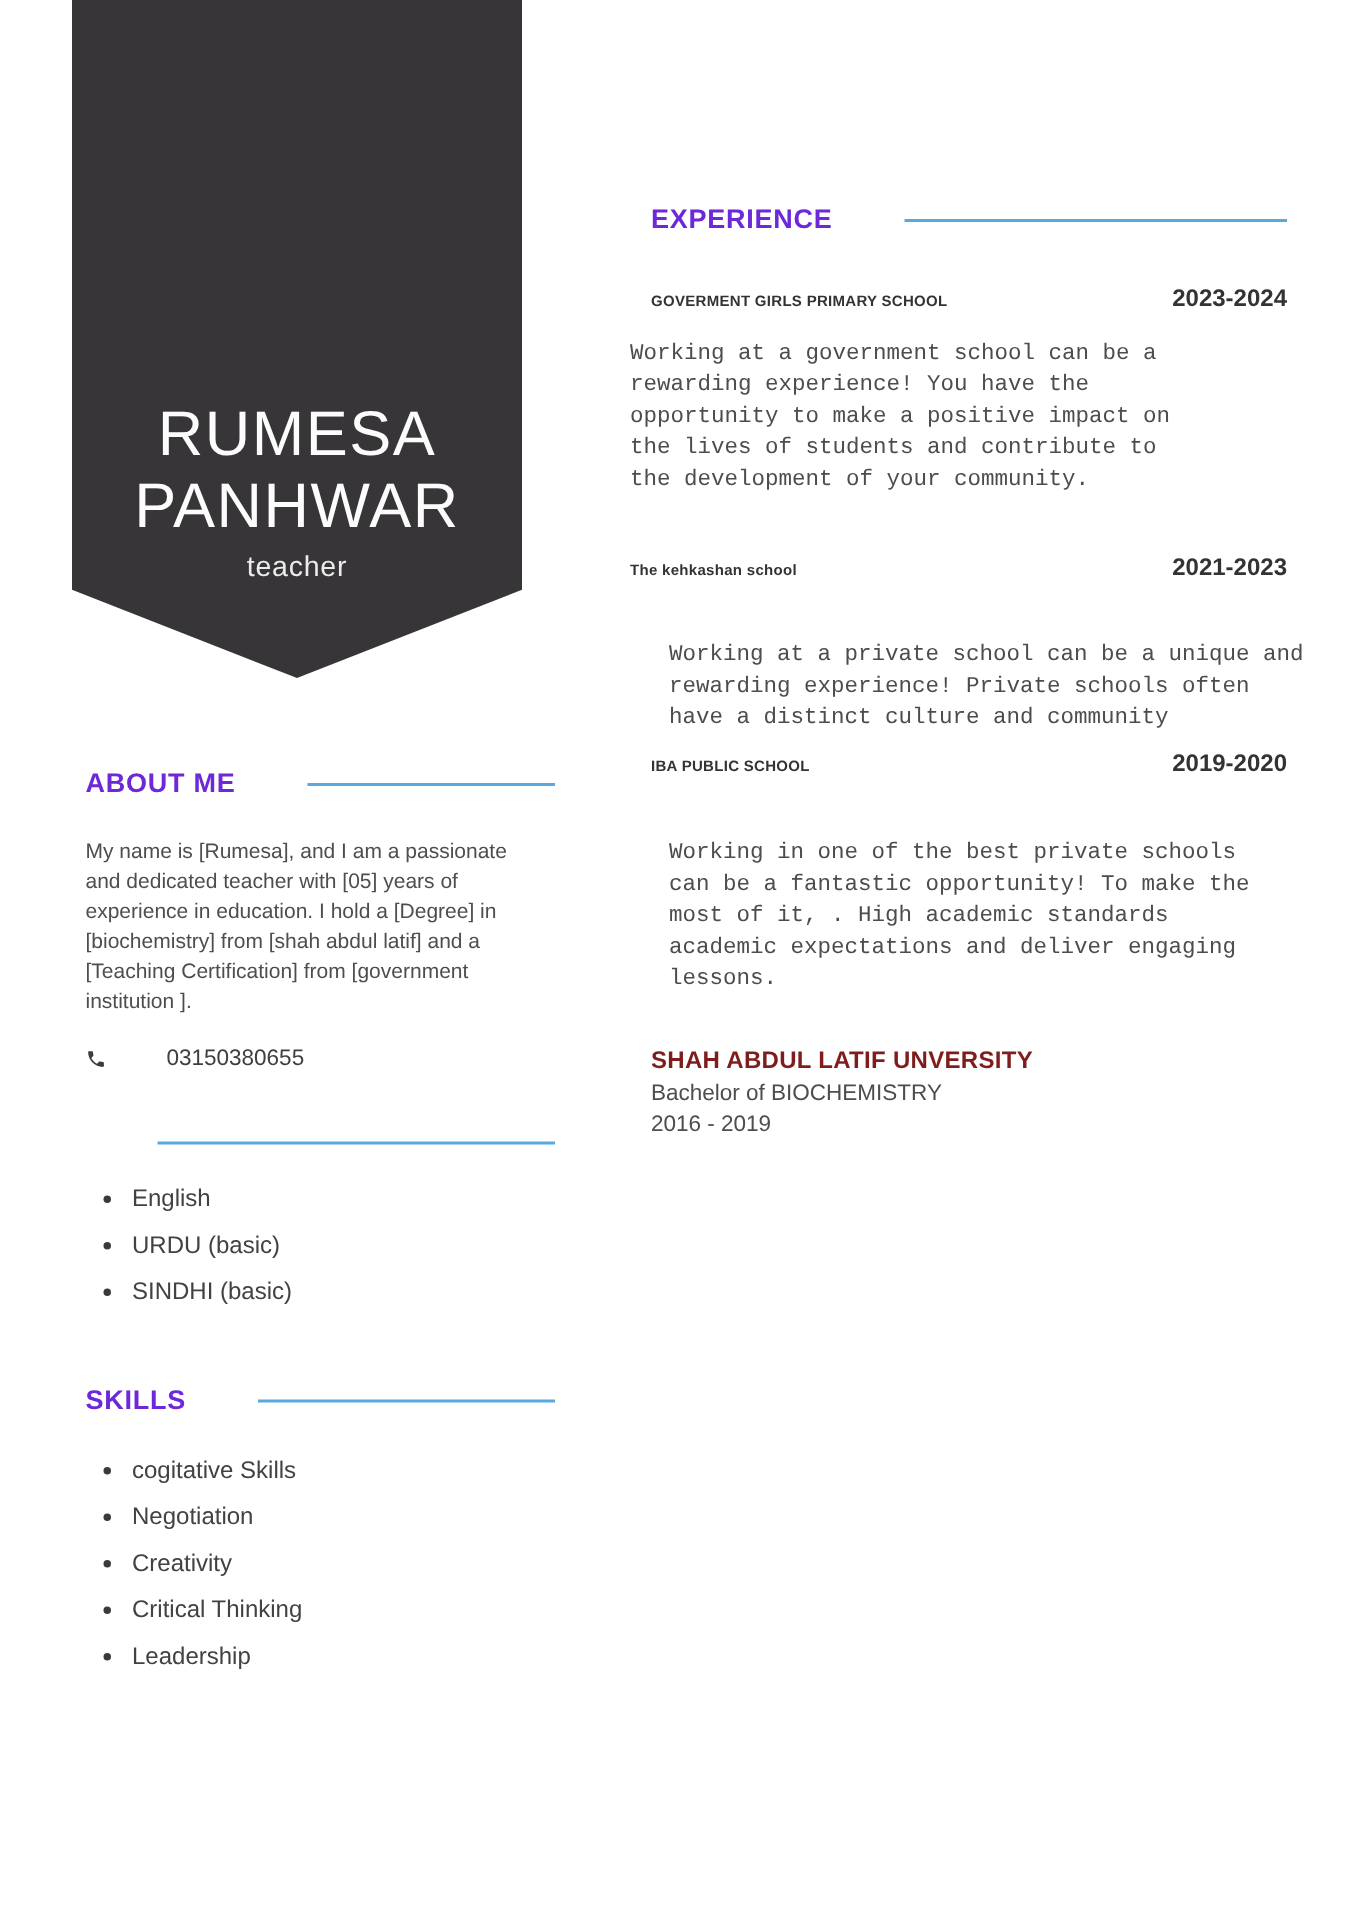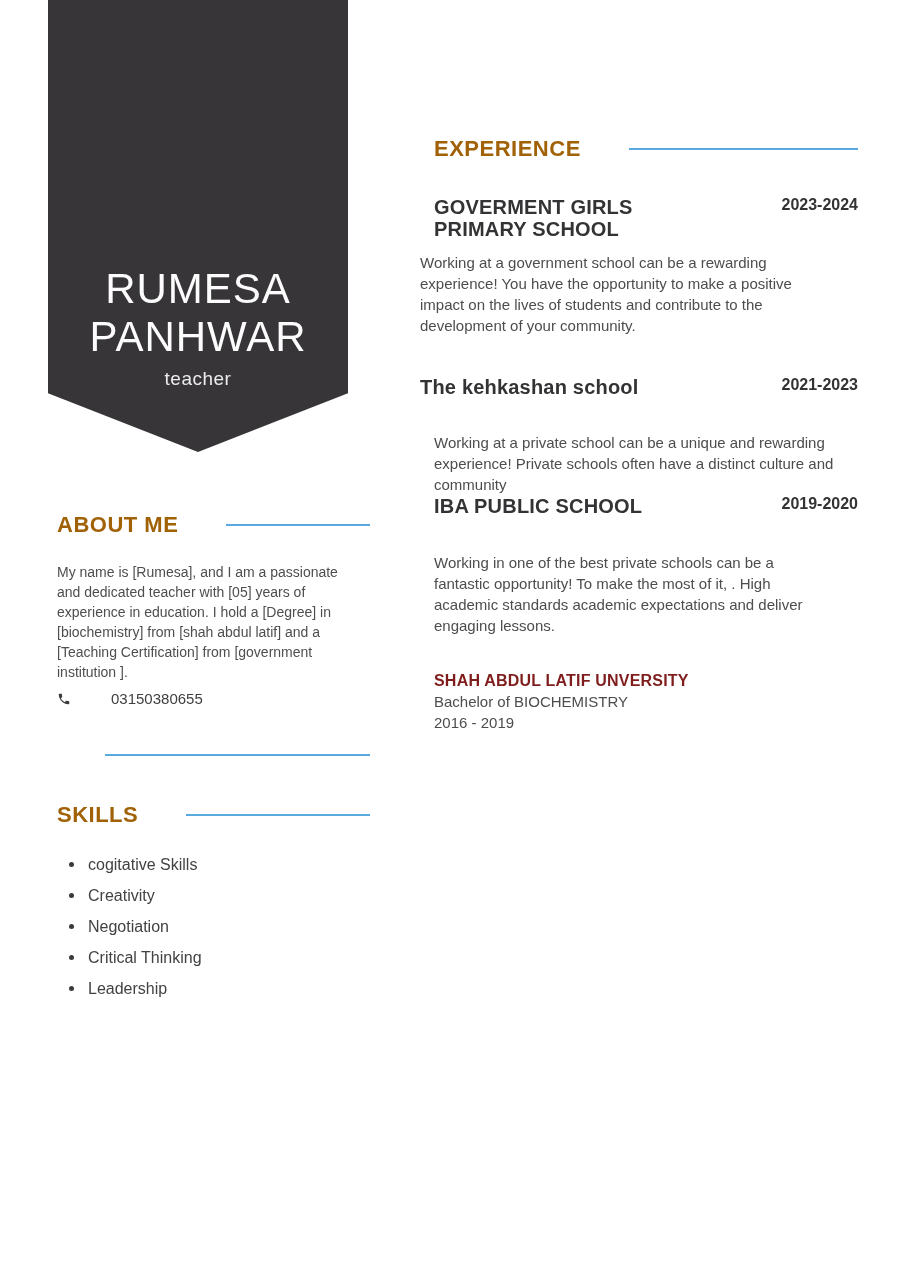--- a/index.html
+++ b/index.html
@@ -44,24 +44,24 @@
   }
 
   
   .left-col  { position: absolute; left: 57px;  top: 0; width: 313px; }
   .right-col { position: absolute; left: 434px; top: 0; width: 424px; }
 
   
   .sec-head { display: flex; align-items: center; }
   .sec-head h2 {
     margin: 0;
-    font-size: 22px;
+    font-size: 18px;
     font-weight: 700;
     letter-spacing: 0.5px;
-    color: #a16207;
+    color: #6d28d9;
     white-space: nowrap;
   }
   .sec-head .rule { flex: 1; height: 2px; background: #58a9dd; margin-left: 48px; }
 
   
   .head-about { margin-top: 512px; }
   .about-text {
     margin: 24px 0 0 0;
     width: 289px;
     font-size: 14px;
@@ -69,21 +69,21 @@
     color: #4e4e4e;
   }
   .contact-row {
     display: flex;
     align-items: center;
     gap: 11px;
     font-size: 15px;
     color: #3f3f3f;
     margin-top: 14px;
   }
-  .contact-row.first { margin-top: 8px; gap: 40px; }
+  .contact-row.first { margin-top: 20px; gap: 40px; }
   .contact-row svg { flex: none; display: block; }
 
   
   .head-lang   { margin-top: 47px; }
   .head-skills { margin-top: 46px; }
   ul.plain {
     list-style: none;
     margin: 21px 0 0 0;
     padding: 0;
   }
@@ -104,37 +104,38 @@
   }
 
   
   .head-exp { margin-top: 136px; }
   .job-head {
     display: flex;
     justify-content: space-between;
     align-items: flex-start;
   }
   .job-title {
-    font-size: 20px;
+    font-size: 10px;
     font-weight: 700;
     line-height: 22px;
     letter-spacing: 0.2px;
     color: #333335;
   }
   .job-date {
     font-size: 16px;
     font-weight: 700;
     color: #333335;
     white-space: nowrap;
   }
   .job-desc {
-    margin: 0;
+    margin: 12px;
     font-size: 15px;
     line-height: 21px;
     color: #4d4d4d;
+    font-family: Liberation Mono, monospace;
   }
   .job1-head { margin-top: 34px; }
   .job1-head .job-title { max-width: 250px; }
   .job1-desc { margin-top: 12px; margin-left: -14px; width: 380px; }
   .job2-head { margin-top: 40px; margin-left: -14px; }
   .job2-desc { margin-top: 34px; width: 424px; }
   .job3-head { }
   .job3-desc { margin-top: 35px; width: 398px; }
 
   
@@ -180,29 +181,34 @@
             <path fill="#3c3c3e" d="M6.62 10.79c1.44 2.83 3.76 5.15 6.59 6.59l2.2-2.2c.27-.27.67-.36 1.02-.24 1.12.37 2.33.57 3.57.57.55 0 1 .45 1 1V20c0 .55-.45 1-1 1-9.39 0-17-7.61-17-17 0-.55.45-1 1-1h3.5c.55 0 1 .45 1 1 0 1.25.2 2.45.57 3.57.11.35.03.74-.25 1.02l-2.2 2.2z"></path>
           </svg>
       </span>
       <span>03150380655</span>
     </div>
 
 
     <div class="sec-head head-lang">
       <span class="rule"></span>
     </div>
+    <ul class="plain">
+      <li>English</li>
+      <li>URDU (basic)</li>
+      <li>SINDHI (basic)</li>
+    </ul>
 
     <div class="sec-head head-skills">
       <h2>SKILLS</h2>
       <span class="rule"></span>
     </div>
     <ul class="plain">
       <li>cogitative Skills</li>
+      <li>Negotiation</li>
       <li>Creativity</li>
-      <li>Negotiation</li>
       <li>Critical Thinking</li>
       <li>Leadership</li>
     </ul>
 
   </div>
 
   <div class="right-col">
 
     <div class="sec-head head-exp">
       <h2>EXPERIENCE</h2>

